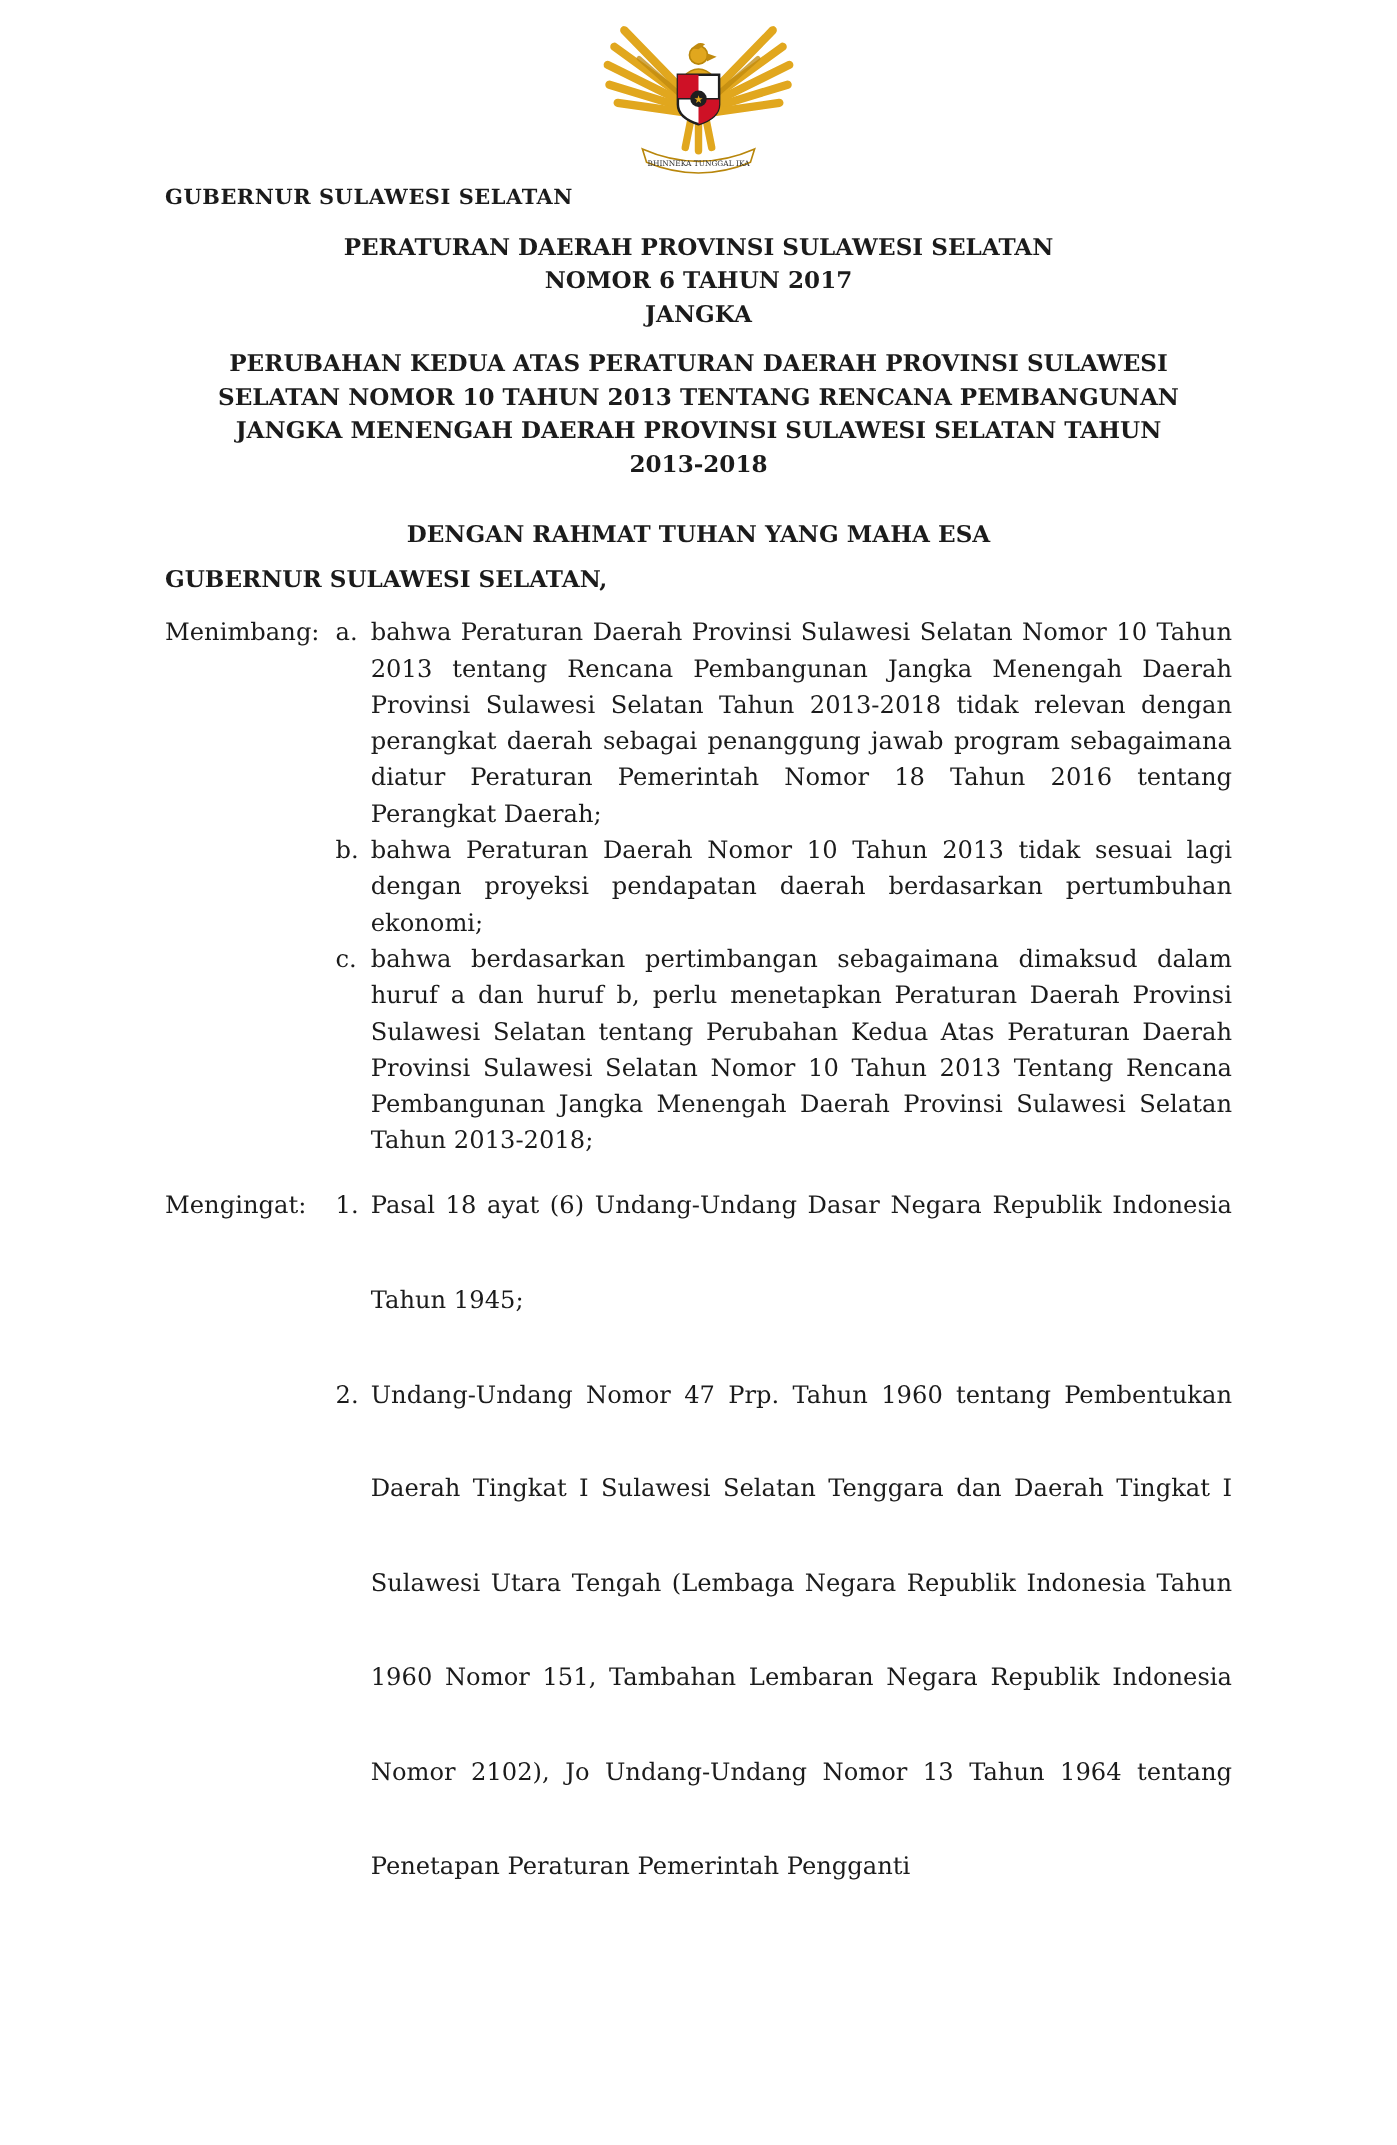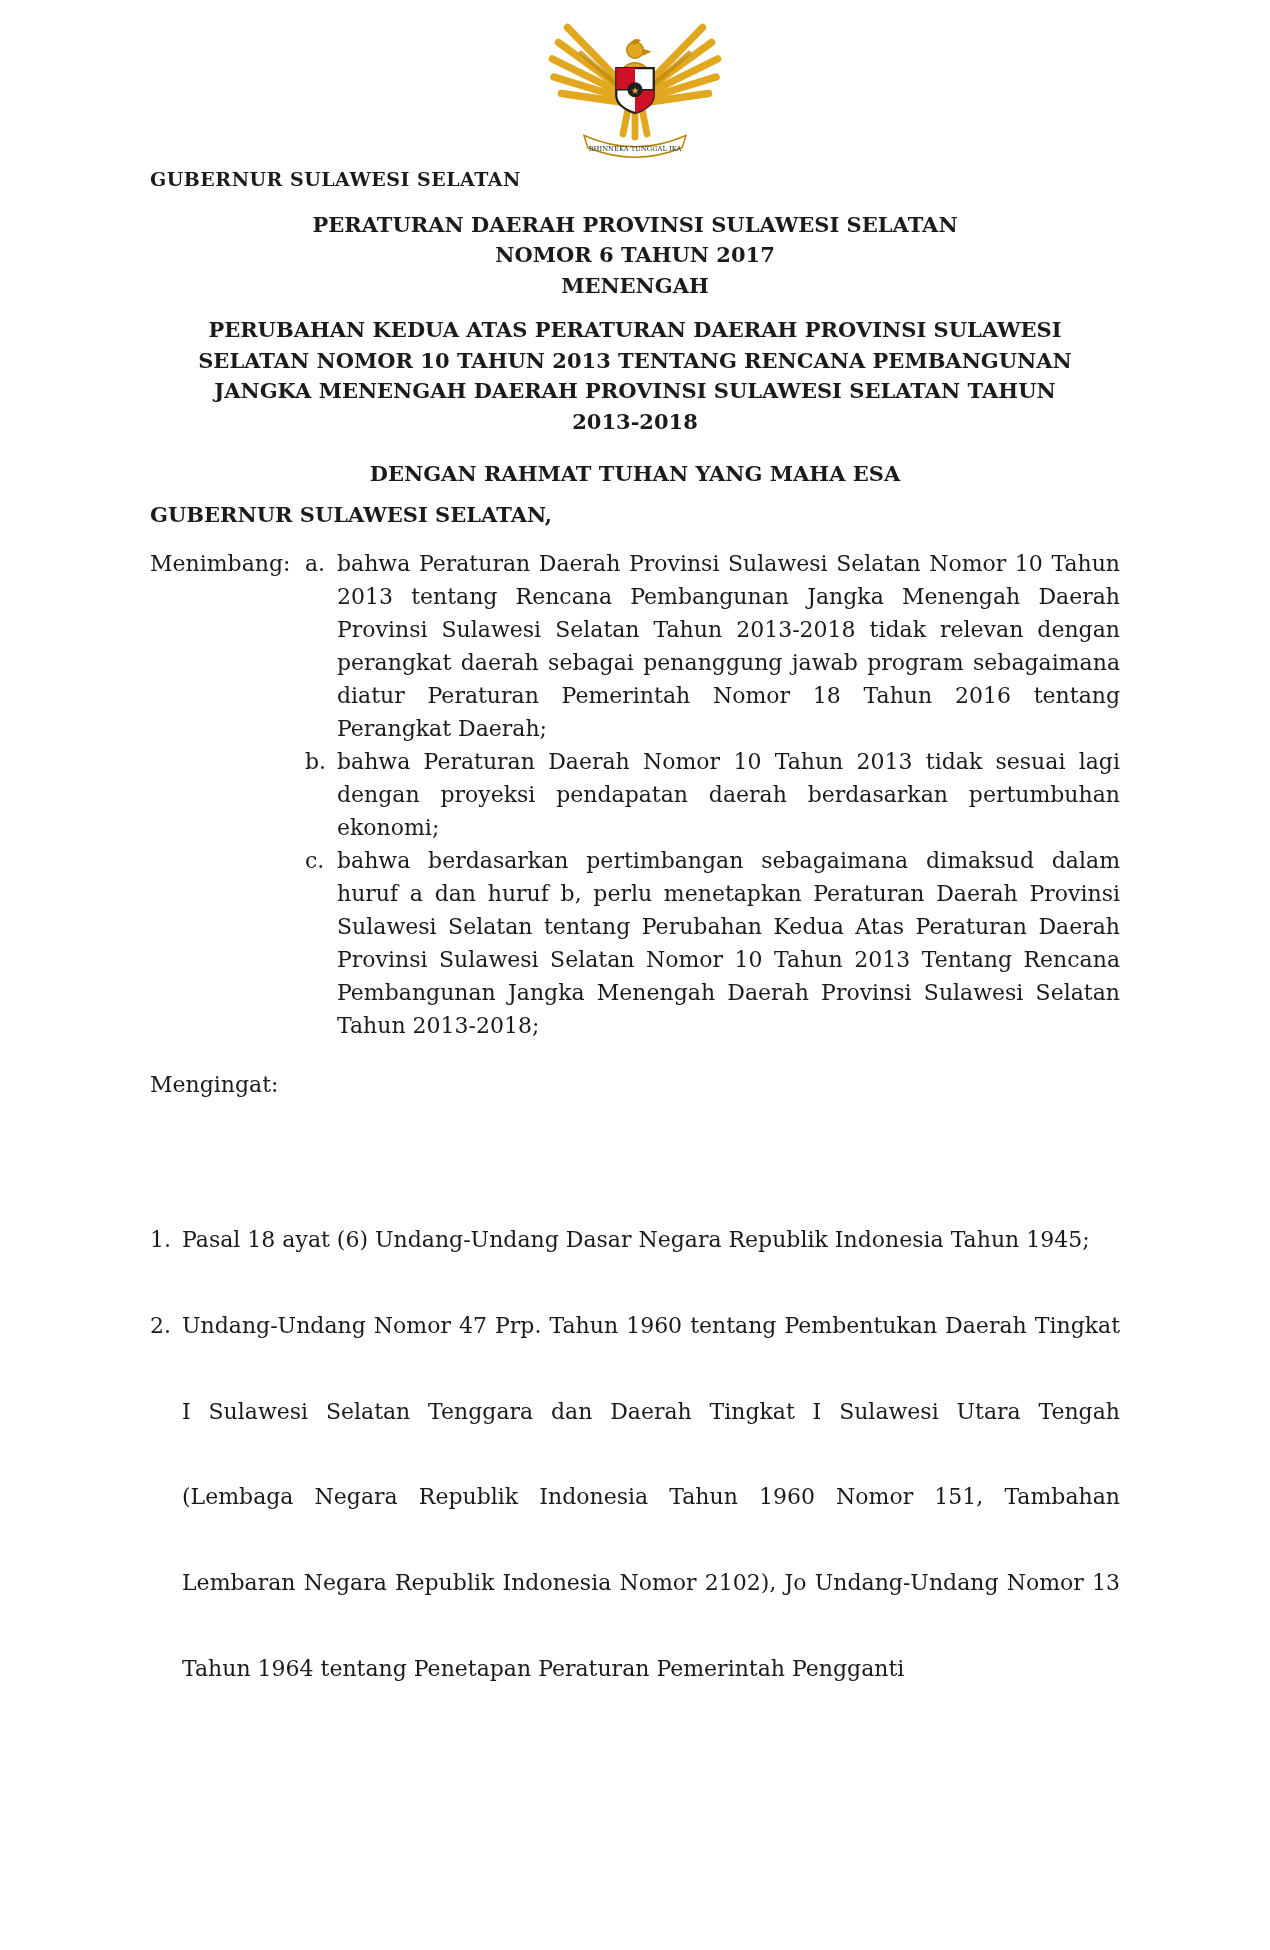--- a/index.html
+++ b/index.html
@@ -31,21 +31,21 @@
     line-height: 1.45;
     margin-bottom: 14px;
   }
 
   .subject {
     text-align: center;
     font-weight: bold;
     font-size: 21px;
     line-height: 1.45;
     max-width: 910px;
-    margin: 0 auto 24px auto;
+    margin: 0 auto 36px auto;
   }
 
   .invocation {
     text-align: center;
     font-weight: bold;
     font-size: 21px;
     margin-bottom: 16px;
   }
 
   .issuer {
@@ -59,21 +59,21 @@
   .section-label { flex: 0 0 155px; }
   .section-items { flex: 1 1 auto; min-width: 0; }
   .item { display: flex; }
   .marker { flex: 0 0 32px; }
   .item-text { flex: 1 1 auto; text-align: justify; }
 
   
   .section-menimbang { line-height: 1.5; }
 
   
-  .section-mengingat { line-height: 3.9; flex-direction: column; }
+  .section-mengingat { line-height: 3.9; }
 </style>
 </head>
 <body>
 
 <div class="page">
 
   <div class="emblem">
     <svg width="180" height="150" viewBox="0 0 240 200" aria-hidden="true">
 
       <g stroke="#E1A71E" stroke-width="10" stroke-linecap="round" fill="none">
@@ -115,21 +115,21 @@
       <path d="M52 162 Q120 192 188 162 L183 178 Q120 204 57 178 Z" fill="#ffffff" stroke="#B8860B" stroke-width="2"></path>
       <text x="120" y="182" text-anchor="middle" font-size="9" fill="#333333">BHINNEKA TUNGGAL IKA</text>
     </svg>
   </div>
 
   <div class="main-title">GUBERNUR SULAWESI SELATAN</div>
 
   <div class="doc-title">
     <div class="doc-title-line">PERATURAN DAERAH PROVINSI SULAWESI SELATAN</div>
     <div class="doc-title-line">NOMOR 6 TAHUN 2017</div>
-    <div class="doc-title-line">MENENGAH</div>
+    <div class="doc-title-line">JANGKA</div>
   </div>
 
   <div class="subject">PERUBAHAN KEDUA ATAS PERATURAN DAERAH PROVINSI SULAWESI SELATAN NOMOR 10 TAHUN 2013 TENTANG RENCANA PEMBANGUNAN JANGKA MENENGAH DAERAH PROVINSI SULAWESI SELATAN TAHUN 2013-2018</div>
 
   <div class="invocation">DENGAN RAHMAT TUHAN YANG MAHA ESA</div>
 
   <div class="issuer">GUBERNUR SULAWESI SELATAN,</div>
 
   <div class="section section-menimbang">
     <div class="section-label">Menimbang:</div>

